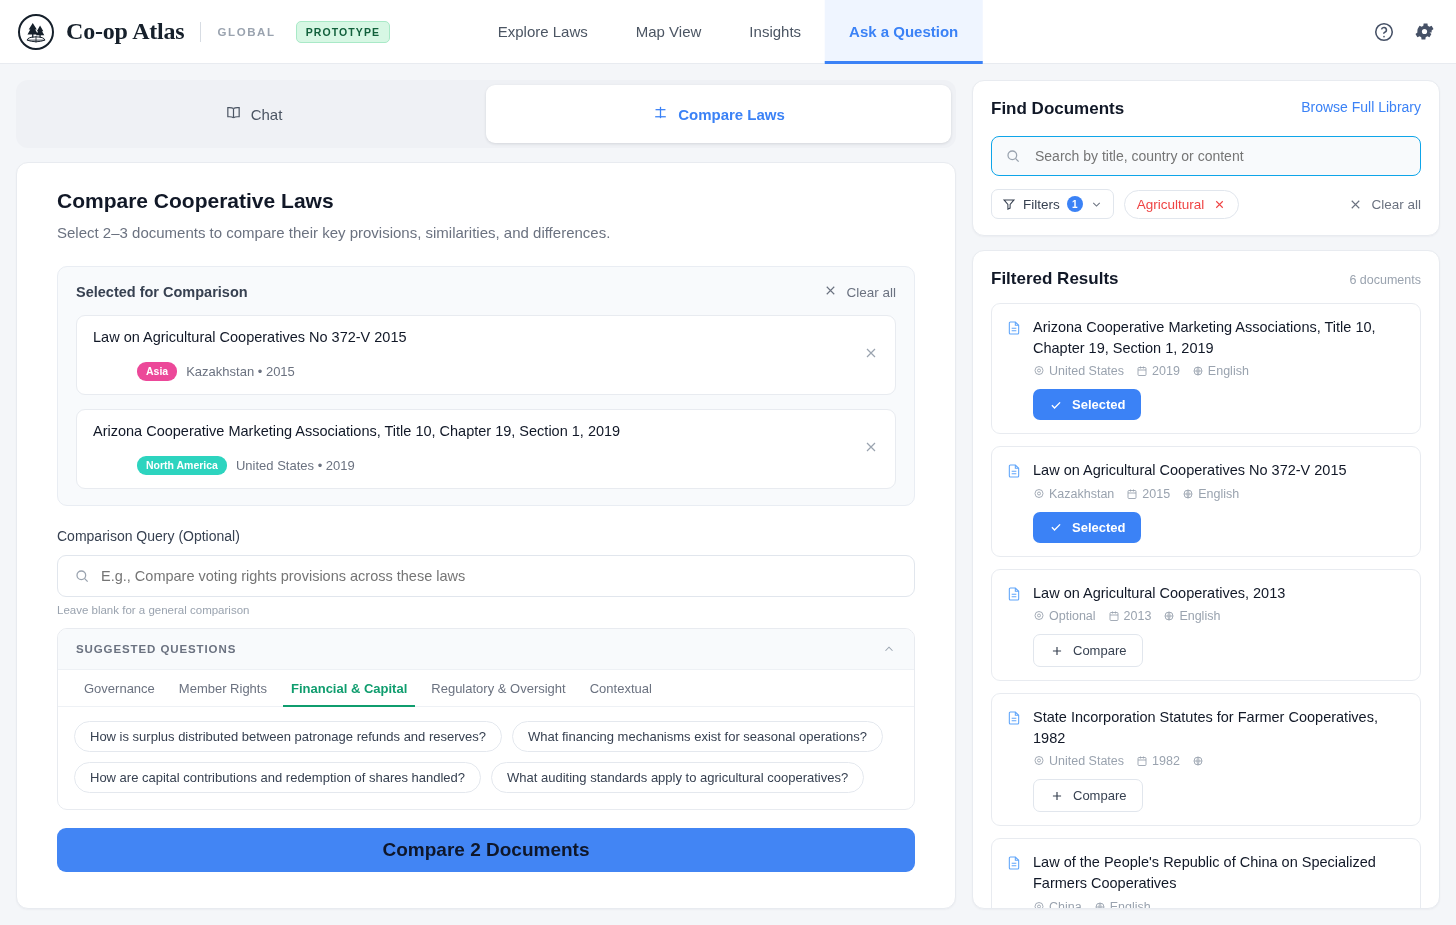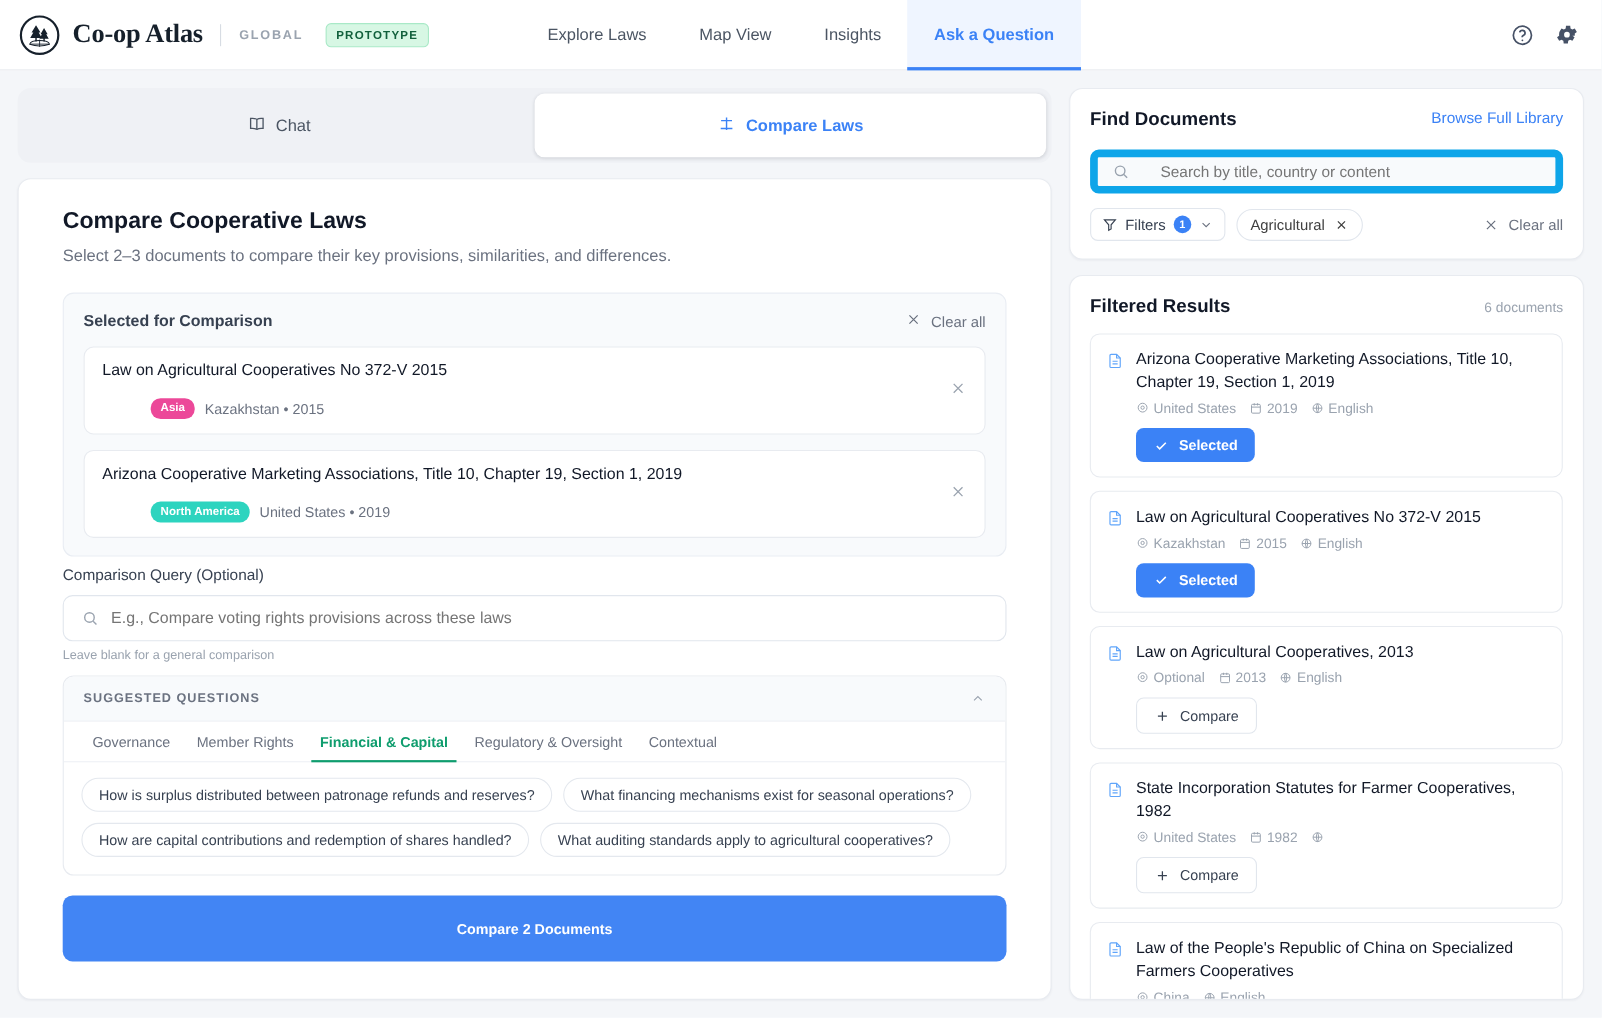--- a/index.html
+++ b/index.html
@@ -114,21 +114,21 @@
   .sel-item-title { font-size: 14.5px; color: #111827; }
   .sel-meta { display: flex; align-items: center; gap: 9px; margin-top: 17px; padding-left: 44px; }
   .region-badge {
     font-size: 10.5px; font-weight: 700; color: #ffffff;
     border-radius: 9px; padding: 3px 9px; line-height: 1.25;
   }
   .sel-meta-text { font-size: 13px; color: #6b7280; }
   .x-btn { cursor: pointer; color: #9aa3af; flex: 0 0 auto; margin-left: 14px; }
 
   
-  .field-label { font-size: 14px; color: #374151; margin-top: 8px; }
+  .field-label { font-size: 14px; color: #374151; margin-top: 22px; }
   .query-box {
     margin-top: 11px; height: 42px;
     border: 1px solid #e1e6ed; border-radius: 9px;
     display: flex; align-items: center; gap: 11px; padding: 0 16px;
     background: #fff;
   }
   .query-placeholder { font-size: 14.5px; color: #9aa3af; }
   .hint { font-size: 11.5px; color: #9aa3af; margin-top: 7px; }
 
   
@@ -156,53 +156,53 @@
     height: 2px; background: #0f9d6e;
   }
   .chips { padding: 14px 16px 16px 16px; display: flex; flex-wrap: wrap; gap: 10px; }
   .chip {
     border: 1px solid #e4e8ee; border-radius: 999px;
     font-size: 13px; color: #374151; padding: 7px 15px; cursor: pointer;
     background: #fff;
   }
 
   .cta {
-    margin-top: 18px; height: 60px; border-radius: 9px;
-    background: #4285f4; color: #ffffff; font-size: 13px; font-weight: 600;
+    margin-top: 18px; height: 44px; border-radius: 9px;
+    background: #4285f4; color: #0f172a; font-size: 19px; font-weight: 600;
     display: flex; align-items: center; justify-content: center; cursor: pointer;
     border: none; width: 100%; font-family: inherit;
   }
 
   
   .find-card { padding: 18px 18px 16px 18px; }
   .find-head { display: flex; align-items: flex-start; justify-content: space-between; }
   .find-title { font-size: 17px; font-weight: 700; color: #111827; }
   .browse-link { font-size: 14px; color: #3b82f6; cursor: pointer; }
   .search-box {
     margin-top: 17px; height: 40px; background: #f8fafc;
-    border: 7px solid #0ea5e9; border-radius: 8px;
-    display: flex; align-items: center; gap: 28px; padding: 0 13px;
+    border: 1px solid #0ea5e9; border-radius: 8px;
+    display: flex; align-items: center; gap: 14px; padding: 0 13px;
   }
   .search-placeholder { font-size: 14px; color: #9aa3af; }
   .filter-row { margin-top: 13px; display: flex; align-items: center; gap: 10px; }
   .filters-btn {
     display: flex; align-items: center; gap: 7px;
     border: 1px solid #e1e6ed; border-radius: 7px;
     padding: 6px 10px; font-size: 13.5px; color: #374151; cursor: pointer;
     background: #fff;
   }
   .filter-count {
     background: #3b82f6; color: #fff; border-radius: 50%;
     width: 16px; height: 16px; font-size: 10px; font-weight: 700;
     display: flex; align-items: center; justify-content: center;
   }
   .filter-pill {
     display: flex; align-items: center; gap: 9px;
     border: 1px solid #e1e6ed; border-radius: 999px;
-    padding: 6px 12px; font-size: 13.5px; color: #404040; cursor: pointer;
+    padding: 6px 12px; font-size: 13.5px; color: #ef4444; cursor: pointer;
     background: #fff;
   }
   .filter-clear {
     margin-left: auto; display: flex; align-items: center; gap: 8px;
     font-size: 13.5px; color: #6b7280; cursor: pointer;
   }
 
   .results-card { flex: 1; overflow: hidden; display: flex; flex-direction: column; }
   .results-head {
     padding: 18px 18px 10px 18px;

